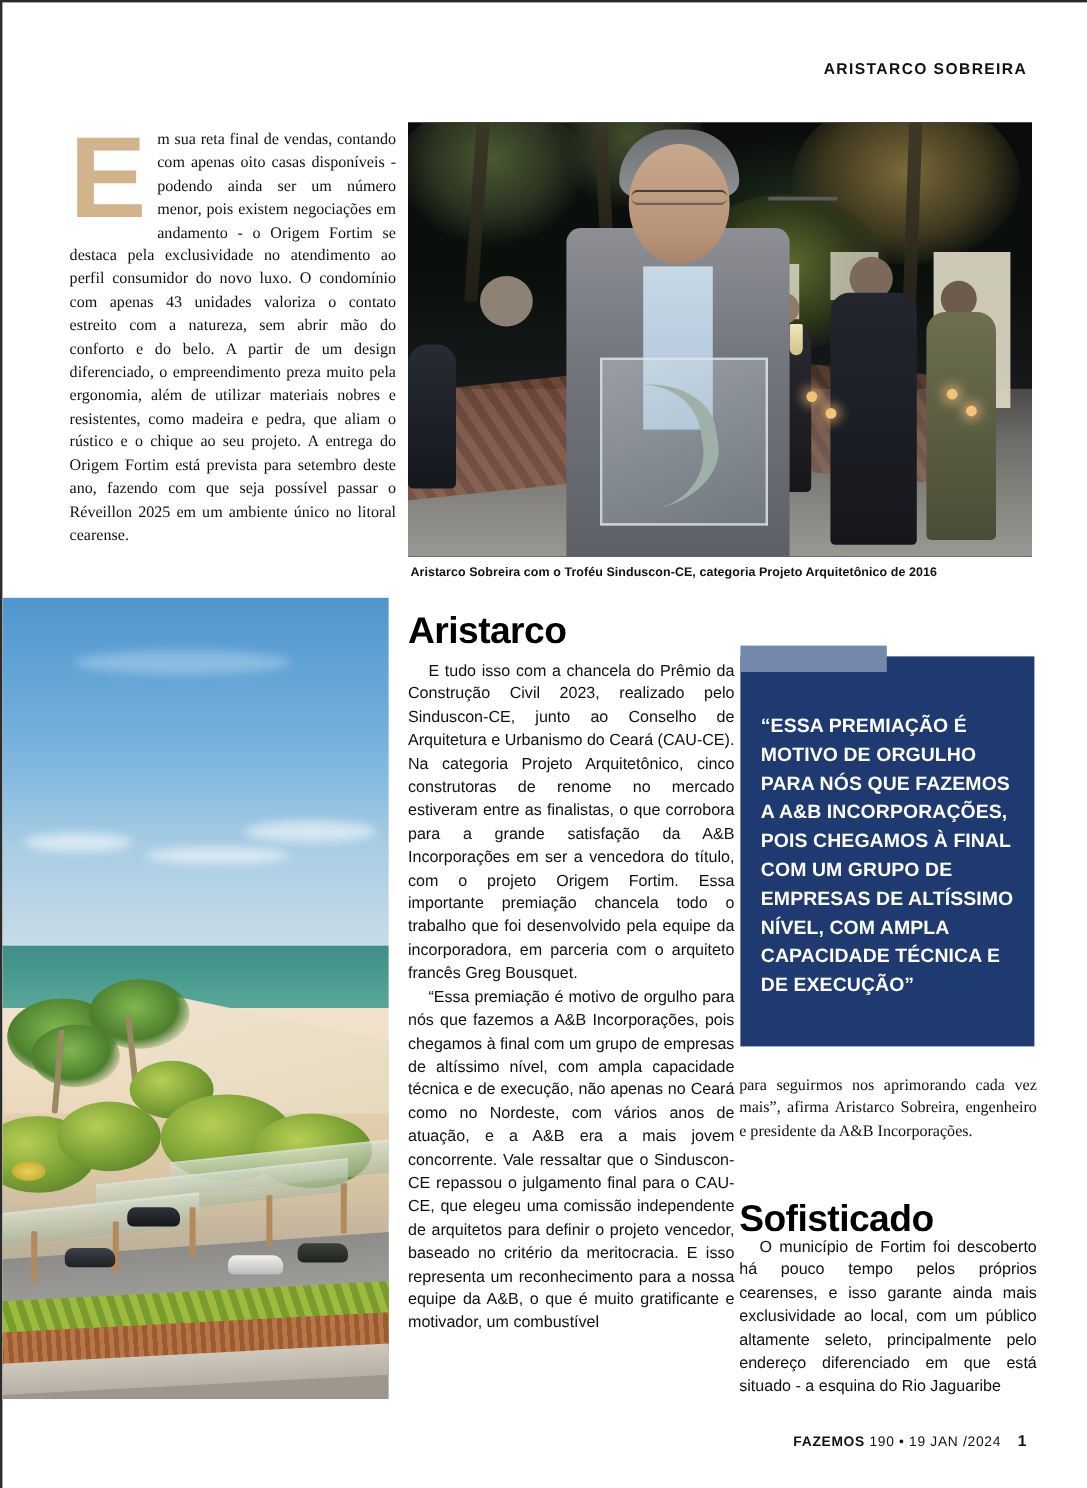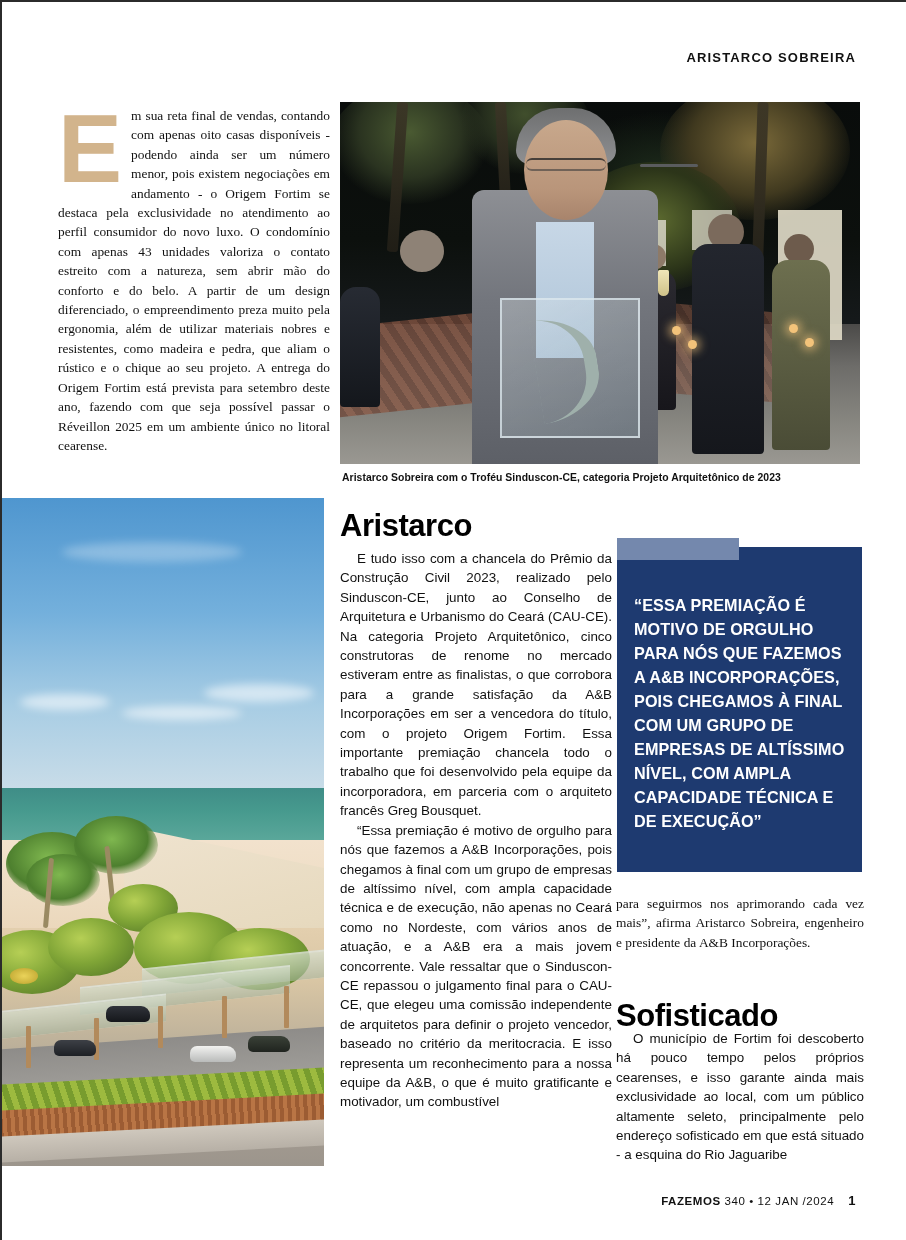--- a/index.html
+++ b/index.html
@@ -425,21 +425,21 @@
   <div class="lampglow l4"></div>
   <div class="hero-main"></div>
   <div class="hero-shirt"></div>
   <div class="hero-hair"></div>
   <div class="hero-head"></div>
   <div class="hero-glasses"></div>
   <div class="trophy-box"></div>
   <div class="trophy-arc"></div>
 </div>
 
-<div class="photo-caption">Aristarco Sobreira com o Troféu Sinduscon-CE, categoria Projeto Arquitetônico de 2023</div>
+<div class="photo-caption">Aristarco Sobreira com o Troféu Sinduscon-CE, categoria Projeto Arquitetônico de 2016</div>
 
 <div class="render-photo">
   <div class="r-sky"></div>
   <div class="r-cloud c4"></div>
   <div class="r-cloud c1"></div>
   <div class="r-cloud c2"></div>
   <div class="r-cloud c3"></div>
   <div class="r-sea"></div>
   <div class="r-sand"></div>
   <div class="r-bldg"></div>
@@ -490,19 +490,19 @@
   <div class="quote-text">“ESSA PREMIAÇÃO É MOTIVO DE ORGULHO PARA NÓS QUE FAZEMOS A A&amp;B INCORPORAÇÕES, POIS CHEGAMOS À FINAL COM UM GRUPO DE EMPRESAS DE ALTÍSSIMO NÍVEL, COM AMPLA CAPACIDADE TÉCNICA E DE EXECUÇÃO”</div>
 </div>
 
 <div class="col col-3">
   <p class="noindent">para seguirmos nos aprimorando cada vez mais”, afirma Aristarco Sobreira, engenheiro e presidente da A&amp;B Incorporações.</p>
 </div>
 
 <div class="section-head head-sofisticado">Sofisticado</div>
 
 <div class="col col-4">
-  <p>O município de Fortim foi descoberto há pouco tempo pelos próprios cearenses, e isso garante ainda mais exclusividade ao local, com um público altamente seleto, principalmente pelo endereço sofisticado em que está situado - a esquina do Rio Jaguaribe</p>
+  <p>O município de Fortim foi descoberto há pouco tempo pelos próprios cearenses, e isso garante ainda mais exclusividade ao local, com um público altamente seleto, principalmente pelo endereço diferenciado em que está situado - a esquina do Rio Jaguaribe</p>
 </div>
 
 <div class="footer">
-  <span><span class="brand">FAZEMOS</span>&nbsp;<span class="issue">340 • 12 JAN /2024</span></span>
+  <span><span class="brand">FAZEMOS</span>&nbsp;<span class="issue">190 • 19 JAN /2024</span></span>
   <span class="pageno">1</span>
 </div>
 
 </body></html>

